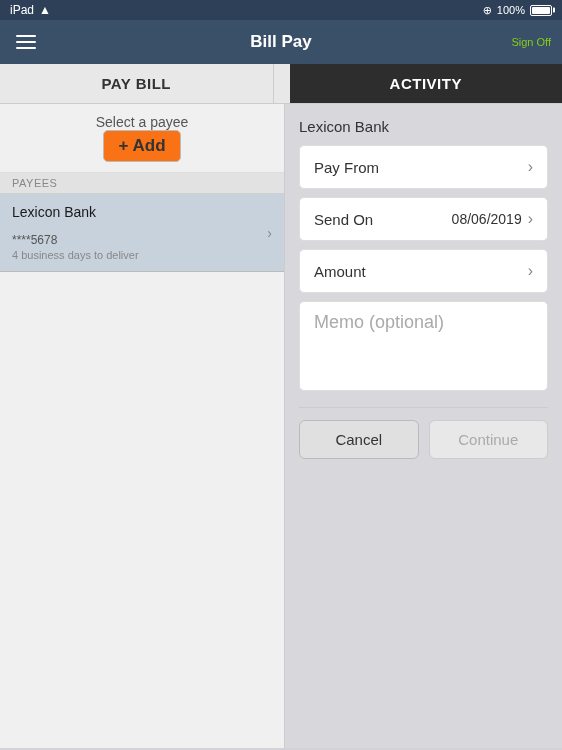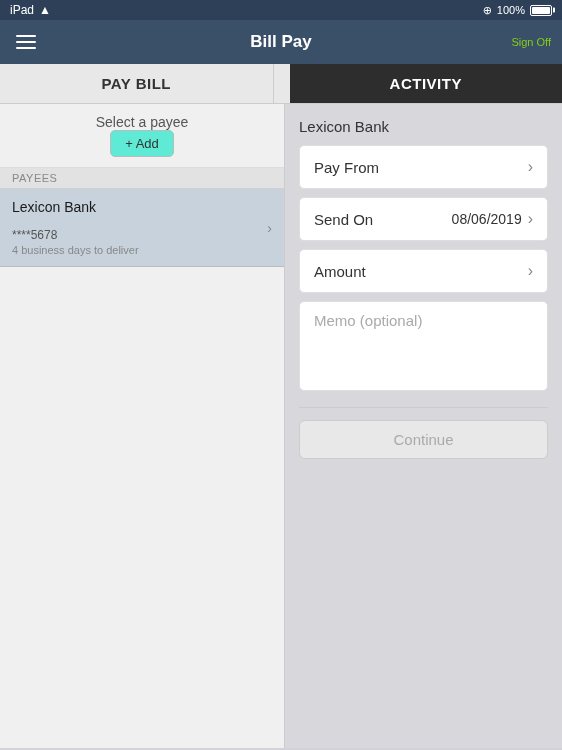--- a/index.html
+++ b/index.html
@@ -147,27 +147,28 @@
       padding: 10px 12px;
       background: #f0f0f0;
       border-bottom: 1px solid #ddd;
       flex-direction: column;
     }
     .select-payee-label {
       font-size: 14px;
       color: #555;
     }
     .add-btn {
-      background: #5eead4;
+      background: #f97316;
       border: 1px solid #bbb;
       border-radius: 5px;
       padding: 5px 14px;
-      font-size: 13px;
-      color: #333;
-      cursor: pointer;
+      font-size: 17px;
+      color: #333;
+      cursor: pointer;
+      font-weight: bold;
     }
     .payees-section-header {
       background: #e2e2e2;
       padding: 4px 12px;
       font-size: 11px;
       color: #888;
       letter-spacing: 0.5px;
       text-transform: uppercase;
       border-bottom: 1px solid #d0d0d0;
     }
@@ -249,21 +250,21 @@
     }
     .memo-field {
       background: #fff;
       border: 1px solid #ddd;
       border-radius: 5px;
       padding: 10px 14px;
       margin-bottom: 8px;
       min-height: 90px;
     }
     .memo-placeholder {
-      font-size: 15px;
+      font-size: 18px;
       color: #aaa;
     }
     .divider-line {
       height: 1px;
       background: #ccc;
       margin: 8px 0;
     }
     .action-buttons {
       display: flex;
       gap: 10px;
@@ -374,17 +375,18 @@
       </div>
     </div>
 
     <div class="memo-field">
       <span class="memo-placeholder">Memo (optional)</span>
     </div>
 
     <div class="divider-line"></div>
 
     <div class="action-buttons">
+      <button class="cancel-btn">Cancel</button>
       <div class="continue-btn">Continue</div>
     </div>
   </div>
 
 </div>
 
 </body></html>

